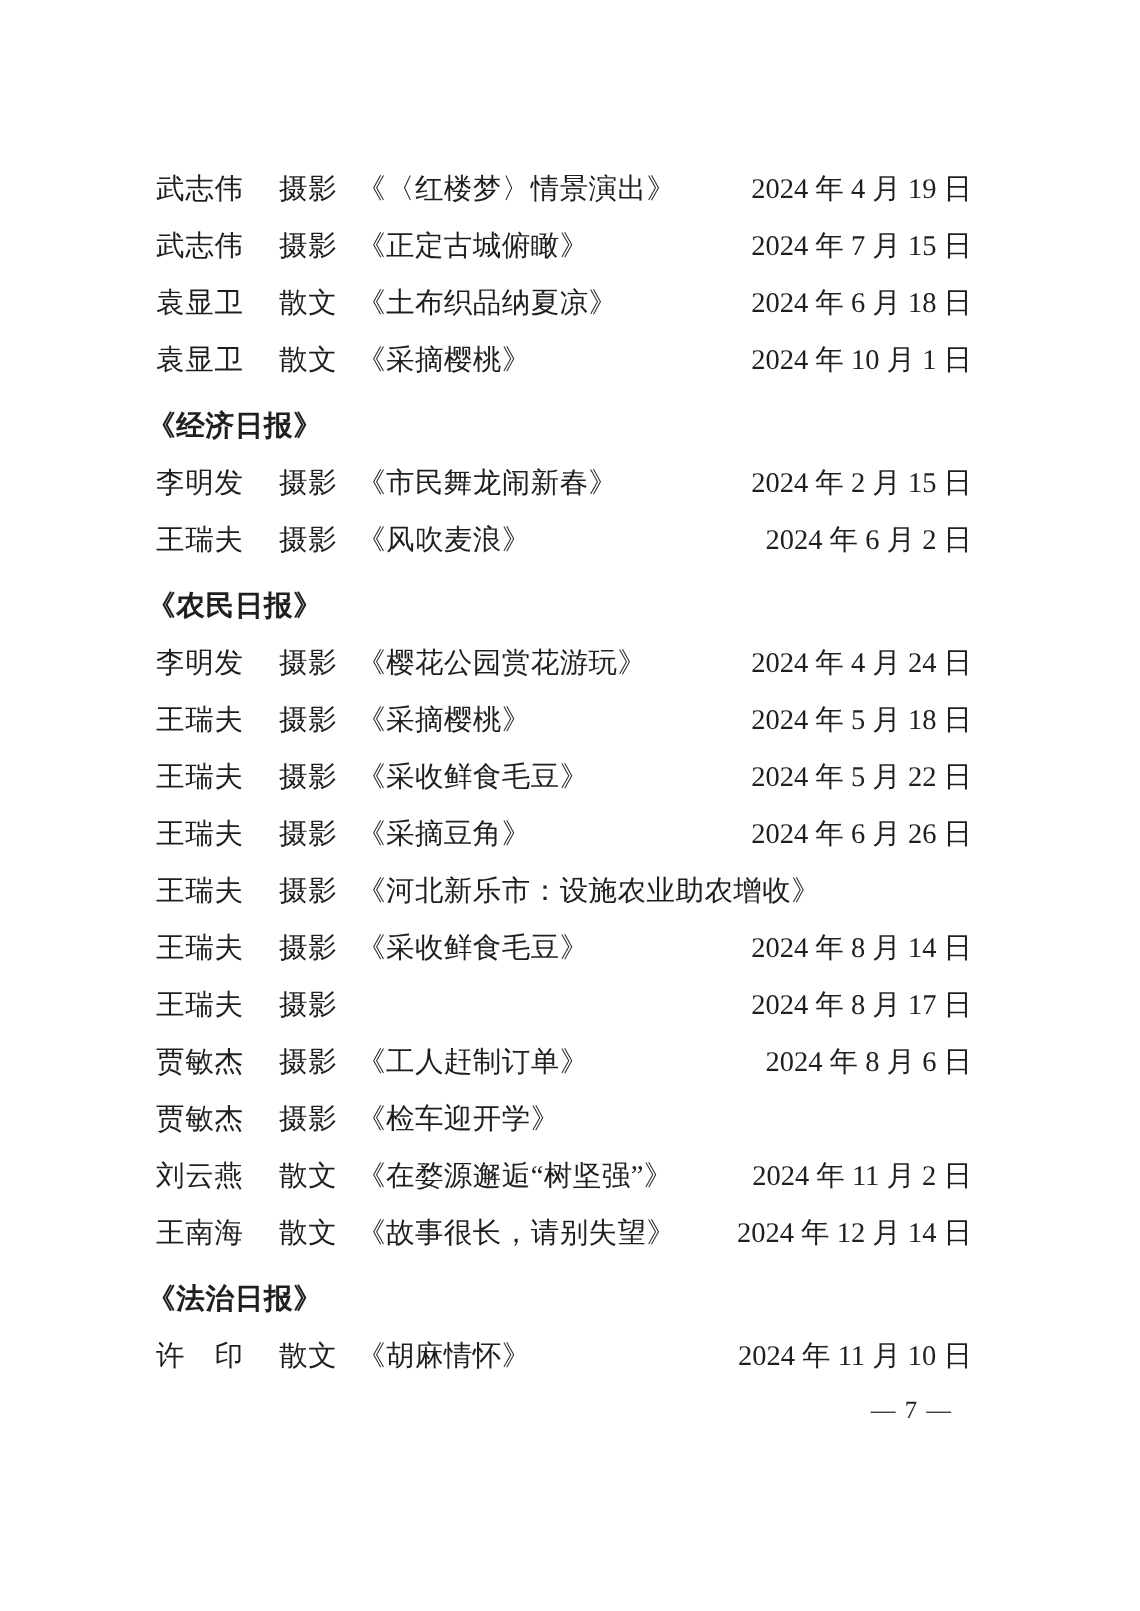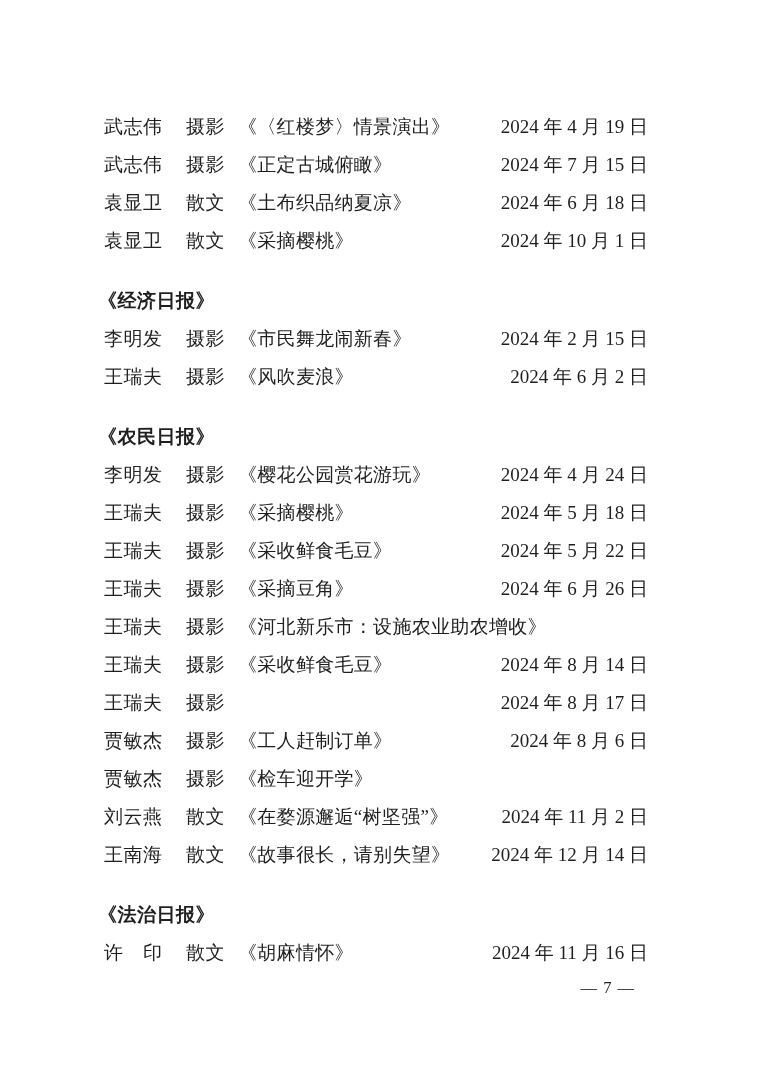--- a/index.html
+++ b/index.html
@@ -22,21 +22,21 @@
   .row {
     height: 38px;
     display: flex;
     align-items: center;
     font-size: 19px;
     line-height: 38px;
     white-space: nowrap;
   }
   .section-row {
     font-weight: 700;
-    margin-top: 22px;
+    margin-top: 6px;
     letter-spacing: 0.5px;
   }
   .section-row .section-label { margin-left: -6px; }
   .col-author {
     width: 82px;
     flex: none;
     letter-spacing: 0.5px;
   }
   .col-genre {
     width: 52px;
@@ -174,18 +174,18 @@
           <span class="col-title">《故事很长，请别失望》</span>
           <span class="col-date">2024 年 12 月 14 日</span>
         </div>
         <div class="row section-row">
           <span class="section-label">《法治日报》</span>
         </div>
         <div class="row entry-row">
           <span class="col-author">许　印</span>
           <span class="col-genre">散文</span>
           <span class="col-title">《胡麻情怀》</span>
-          <span class="col-date">2024 年 11 月 16 日</span>
+          <span class="col-date">2024 年 11 月 10 日</span>
         </div>
       </div>
     <div class="page-number">— 7 —</div>
   </div>
 </div>
 
 </body></html>

